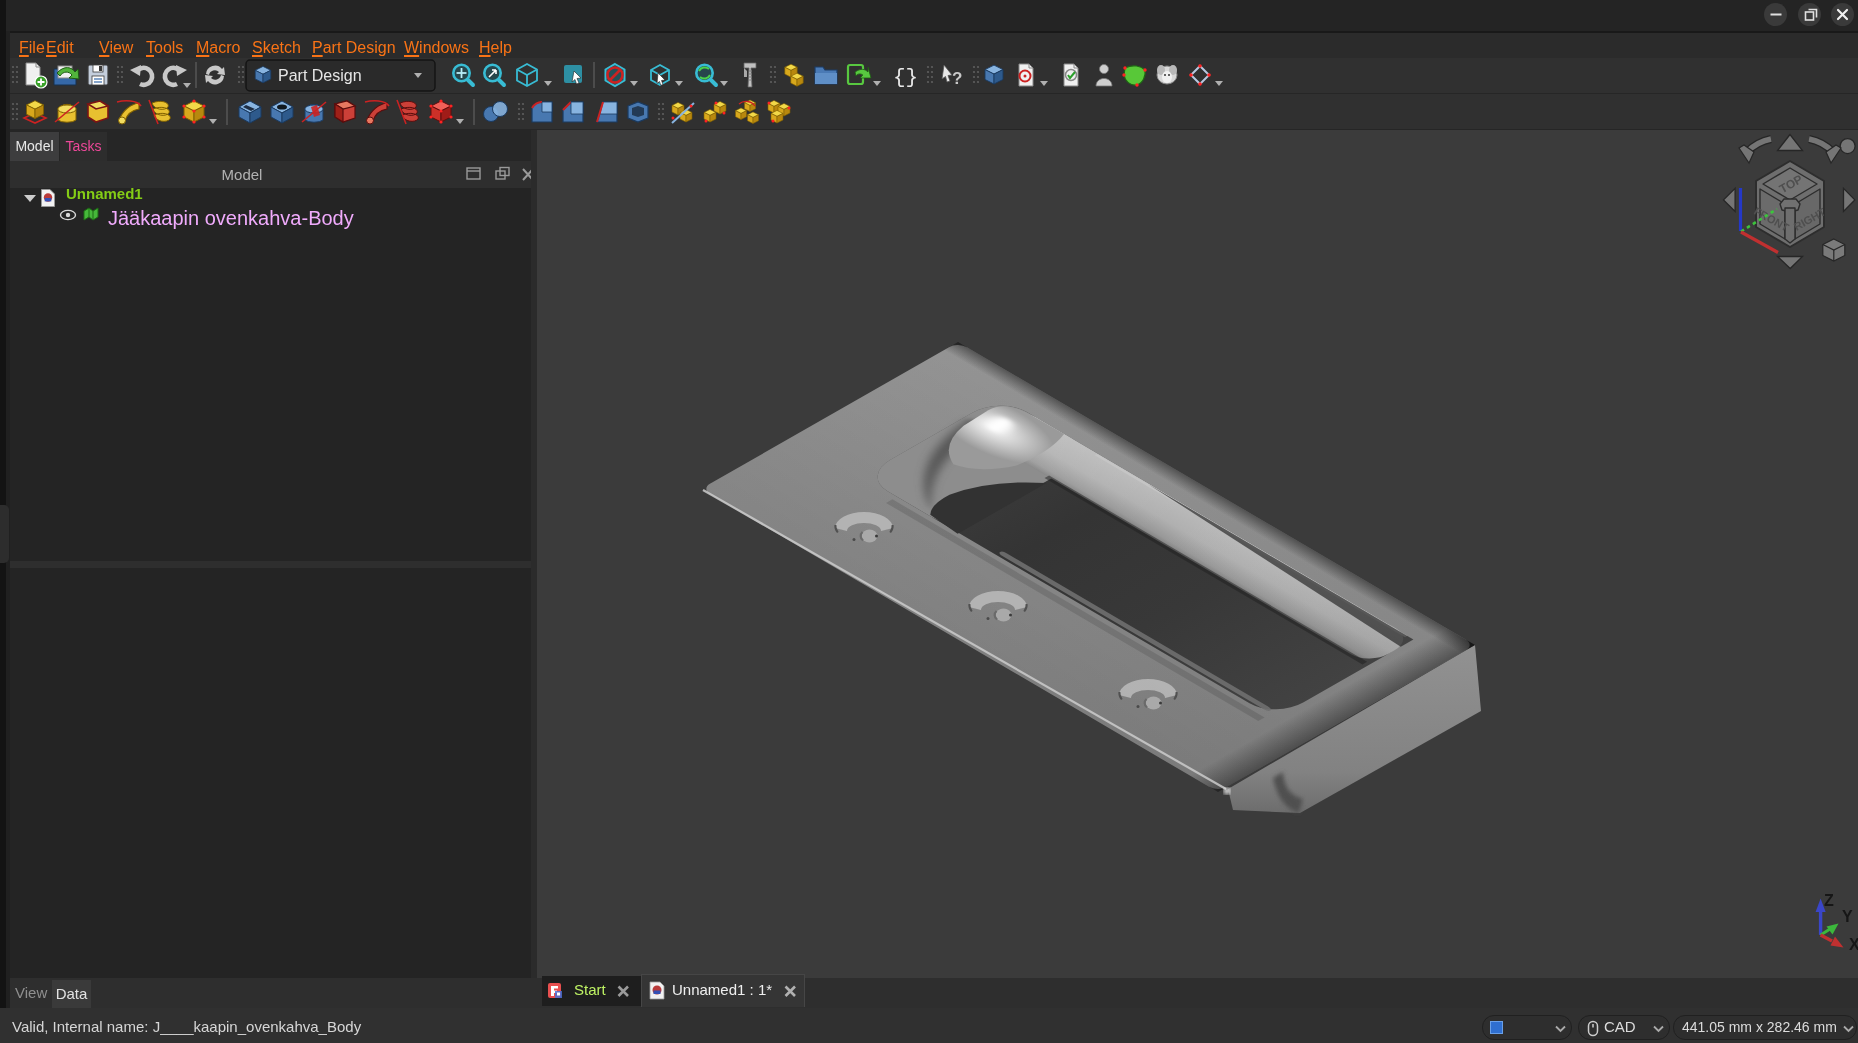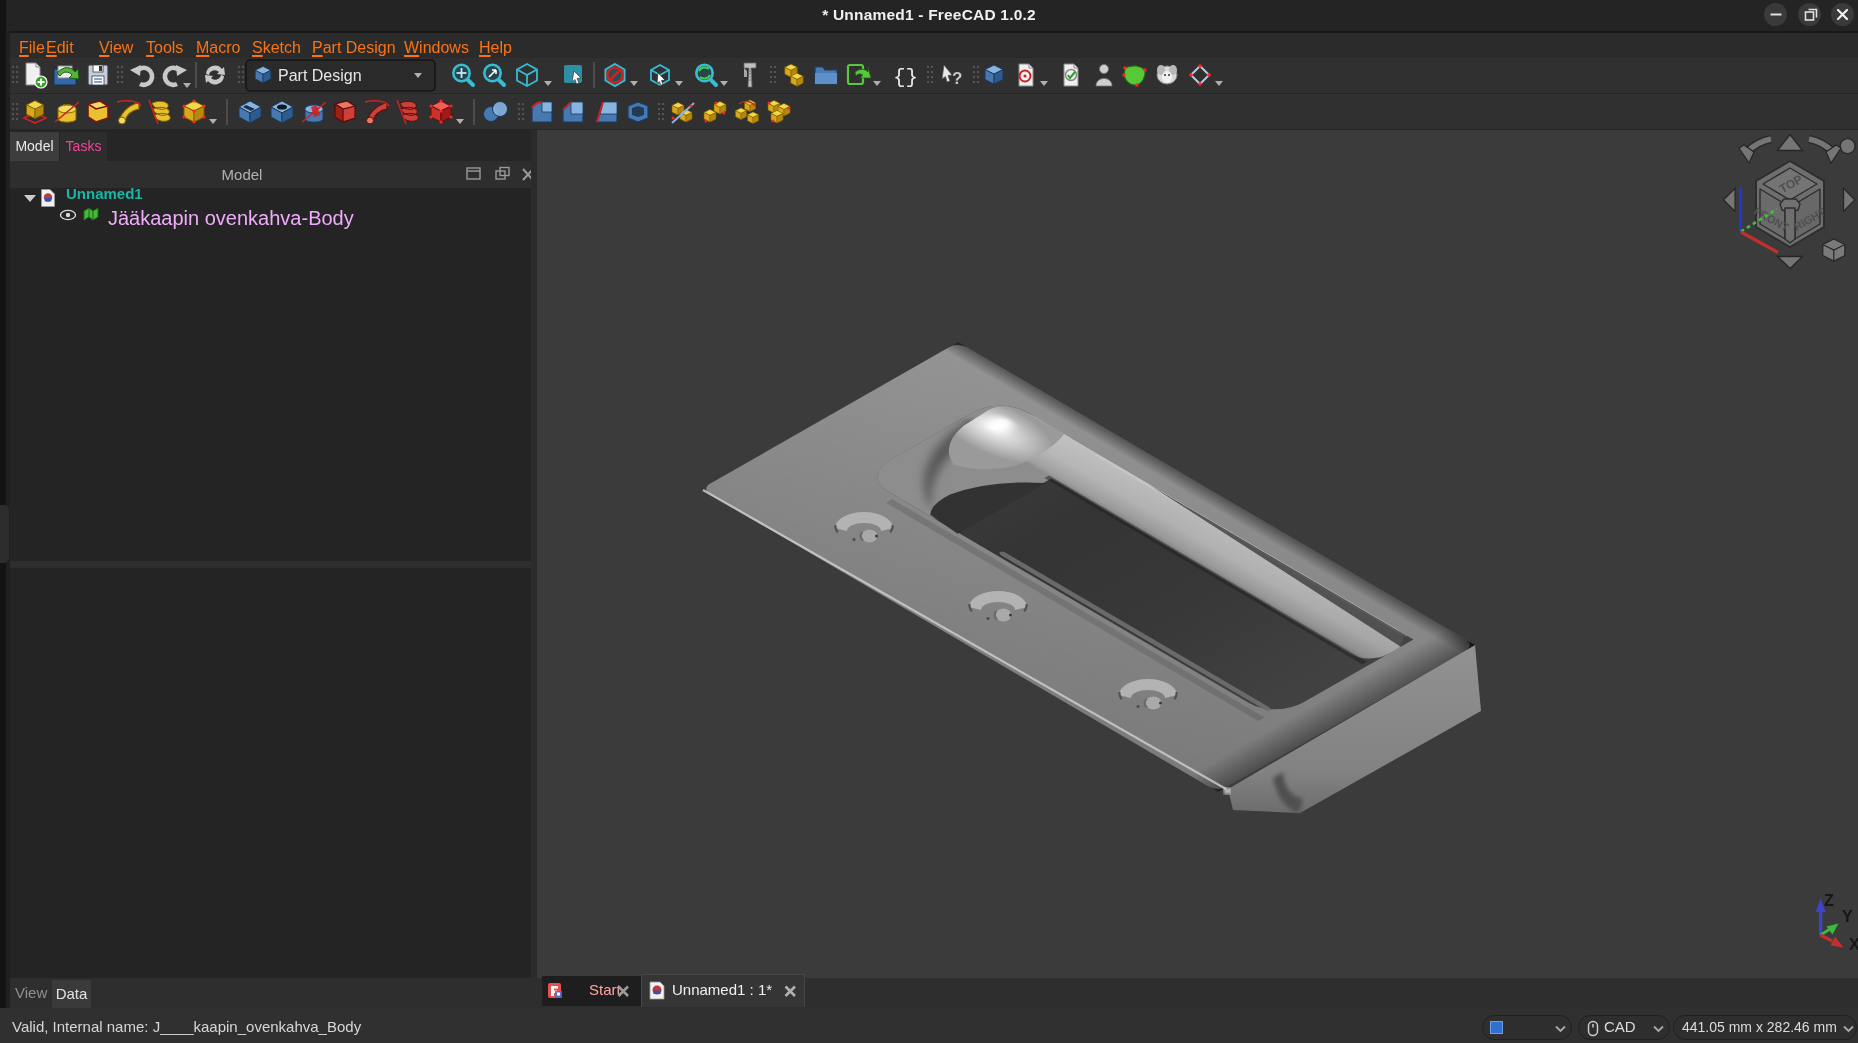--- a/index.html
+++ b/index.html
@@ -23,21 +23,20 @@
   #proparea { left:0; top:438px; width:521px; height:410px; background:#242424; }
   #vsep { left:531px; top:130px; width:6px; height:848px; background:#2b2b2b; }
   #viewport { left:537px; top:130px; width:1321px; height:848px; background:#3b3b3b; }
   #bottomstrip { left:10px; top:978px; width:1848px; height:30px; background:#2e2e2e; }
   #statusbar { left:0px; top:1008px; width:1858px; height:35px; background:#303030; }
   .combo { position:absolute; top:7px; height:25px; background:#2e2e2e; border:1px solid #202020; border-radius:12px; color:#d8d8d8; font-size:15px; }
 </style>
 </head>
 <body>
 <div id="titlebar" class="abs">
-  <div id="title" class="abs">* Unnamed1 - FreeCAD 1.0.2</div>
   <div class="winbtn abs" style="left:1764px;"></div>
   <div class="winbtn abs" style="left:1798px;"></div>
   <div class="winbtn abs" style="left:1831px;"></div>
   <svg class="abs" style="left:1764px;top:3px;" width="92" height="23" viewBox="0 0 92 23">
     <line x1="6.5" y1="11.5" x2="17.5" y2="11.5" stroke="#e0e0e0" stroke-width="2"></line>
     <rect x="41.5" y="9" width="8" height="8" fill="none" stroke="#e0e0e0" stroke-width="1.6"></rect>
     <path d="M 44.5 6.5 L 52.5 6.5 L 52.5 14.5" fill="none" stroke="#e0e0e0" stroke-width="1.6"></path>
     <path d="M 74 7 L 83 16 M 83 7 L 74 16" stroke="#f0f0f0" stroke-width="2.2" stroke-linecap="round"></path>
   </svg>
 </div>
@@ -447,21 +446,21 @@
   <svg class="abs" style="left:455px;top:36px;" width="69" height="18" viewBox="0 0 69 18">
     <rect x="2" y="2" width="13" height="11" fill="none" stroke="#9a9a9a" stroke-width="1.4"></rect>
     <line x1="2" y1="5" x2="15" y2="5" stroke="#9a9a9a" stroke-width="1.4"></line>
     <rect x="31" y="5" width="9" height="8" fill="none" stroke="#9a9a9a" stroke-width="1.4"></rect>
     <rect x="35" y="1.5" width="9" height="8" fill="none" stroke="#9a9a9a" stroke-width="1.4"></rect>
     <path d="M 58 3 L 68 14 M 68 3 L 58 14" stroke="#9a9a9a" stroke-width="2"></path>
   </svg>
   <div id="tree" class="abs"></div>
   <div id="splitter" class="abs"></div>
   <div id="proparea" class="abs"></div>
-  <div class="abs" style="left:56px;top:55px;font-size:15px;font-weight:bold;color:#14b8a6;">Unnamed1</div>
+  <div class="abs" style="left:56px;top:55px;font-size:15px;font-weight:bold;color:#84cc16;">Unnamed1</div>
   <div class="abs" style="left:98px;top:77px;font-size:20px;color:#f0abfc;">Jääkaapin ovenkahva-Body</div>
   <svg class="abs" style="left:10px;top:58px;" width="290" height="45" viewBox="0 0 290 45">
     <path d="M 4 7 L 16 7 L 10 14 Z" fill="#cccccc"></path>
     <g transform="translate(21,1)">
       <path d="M 0.5 0.5 L 9 0.5 L 13.5 5 L 13.5 17.5 L 0.5 17.5 Z" fill="#f2f2f2" stroke="#999999" stroke-width="0.9"></path>
       <circle cx="7" cy="8.5" r="4.2" fill="#b93a3a"></circle>
       <path d="M 3.7 9 L 10.3 9 L 10.3 12.4 L 3.7 12.4 Z" fill="#3450b4"></path>
     </g>
     <g transform="translate(40,21)">
       <ellipse cx="8" cy="6" rx="7.5" ry="4.6" fill="none" stroke="#d8d8d8" stroke-width="1.4"></ellipse>
@@ -656,21 +655,21 @@
   </g>
 </svg>
 <div id="bottomstrip" class="abs"></div>
 <div class="abs" style="left:542px;top:976px;width:99px;height:30px;background:#1e1e1e;">
   <svg class="abs" style="left:5px;top:6px;" width="17" height="18" viewBox="0 0 17 18">
     <rect x="1" y="1" width="13" height="15" rx="2" fill="#e84f4f"></rect>
     <path d="M 4 4 L 11 4 L 11 6.5 L 7 6.5 L 7 8.5 L 10 8.5 L 10 11 L 7 11 L 7 14 L 4 14 Z" fill="#ffffff"></path>
     <path d="M 8 9 L 15 9 L 15 16 L 8 16 Z" fill="#4a6fd4" opacity="0.85"></path>
     <path d="M 10 10.5 L 13 10.5 L 13 13.5 L 10 13.5 Z" fill="#ffffff"></path>
   </svg>
-  <div class="abs" style="left:47px;top:5px;font-size:15px;color:#fca5a5;">Start</div>
+  <div class="abs" style="left:32px;top:5px;font-size:15px;color:#bef264;">Start</div>
   <svg class="abs" style="left:74px;top:8px;" width="15" height="15" viewBox="0 0 15 15">
     <path d="M 2.5 2.5 L 12 12 M 12 2.5 L 2.5 12" stroke="#9a9a9a" stroke-width="2.6"></path>
   </svg>
 </div>
 <div class="abs" style="left:641px;top:974px;width:164px;height:33px;background:#353535;border:1px solid #464646;border-bottom:none;">
   <svg class="abs" style="left:7px;top:6px;" width="16" height="19" viewBox="0 0 16 19">
     <path d="M 1 1 L 11 1 L 15 5 L 15 18 L 1 18 Z" fill="#f2f2f2" stroke="#9a9a9a" stroke-width="0.8"></path>
     <circle cx="8" cy="9" r="4.5" fill="#b93a3a"></circle>
     <path d="M 4.5 9.5 L 11.5 9.5 L 11.5 13 L 4.5 13 Z" fill="#3450b4"></path>
   </svg>

